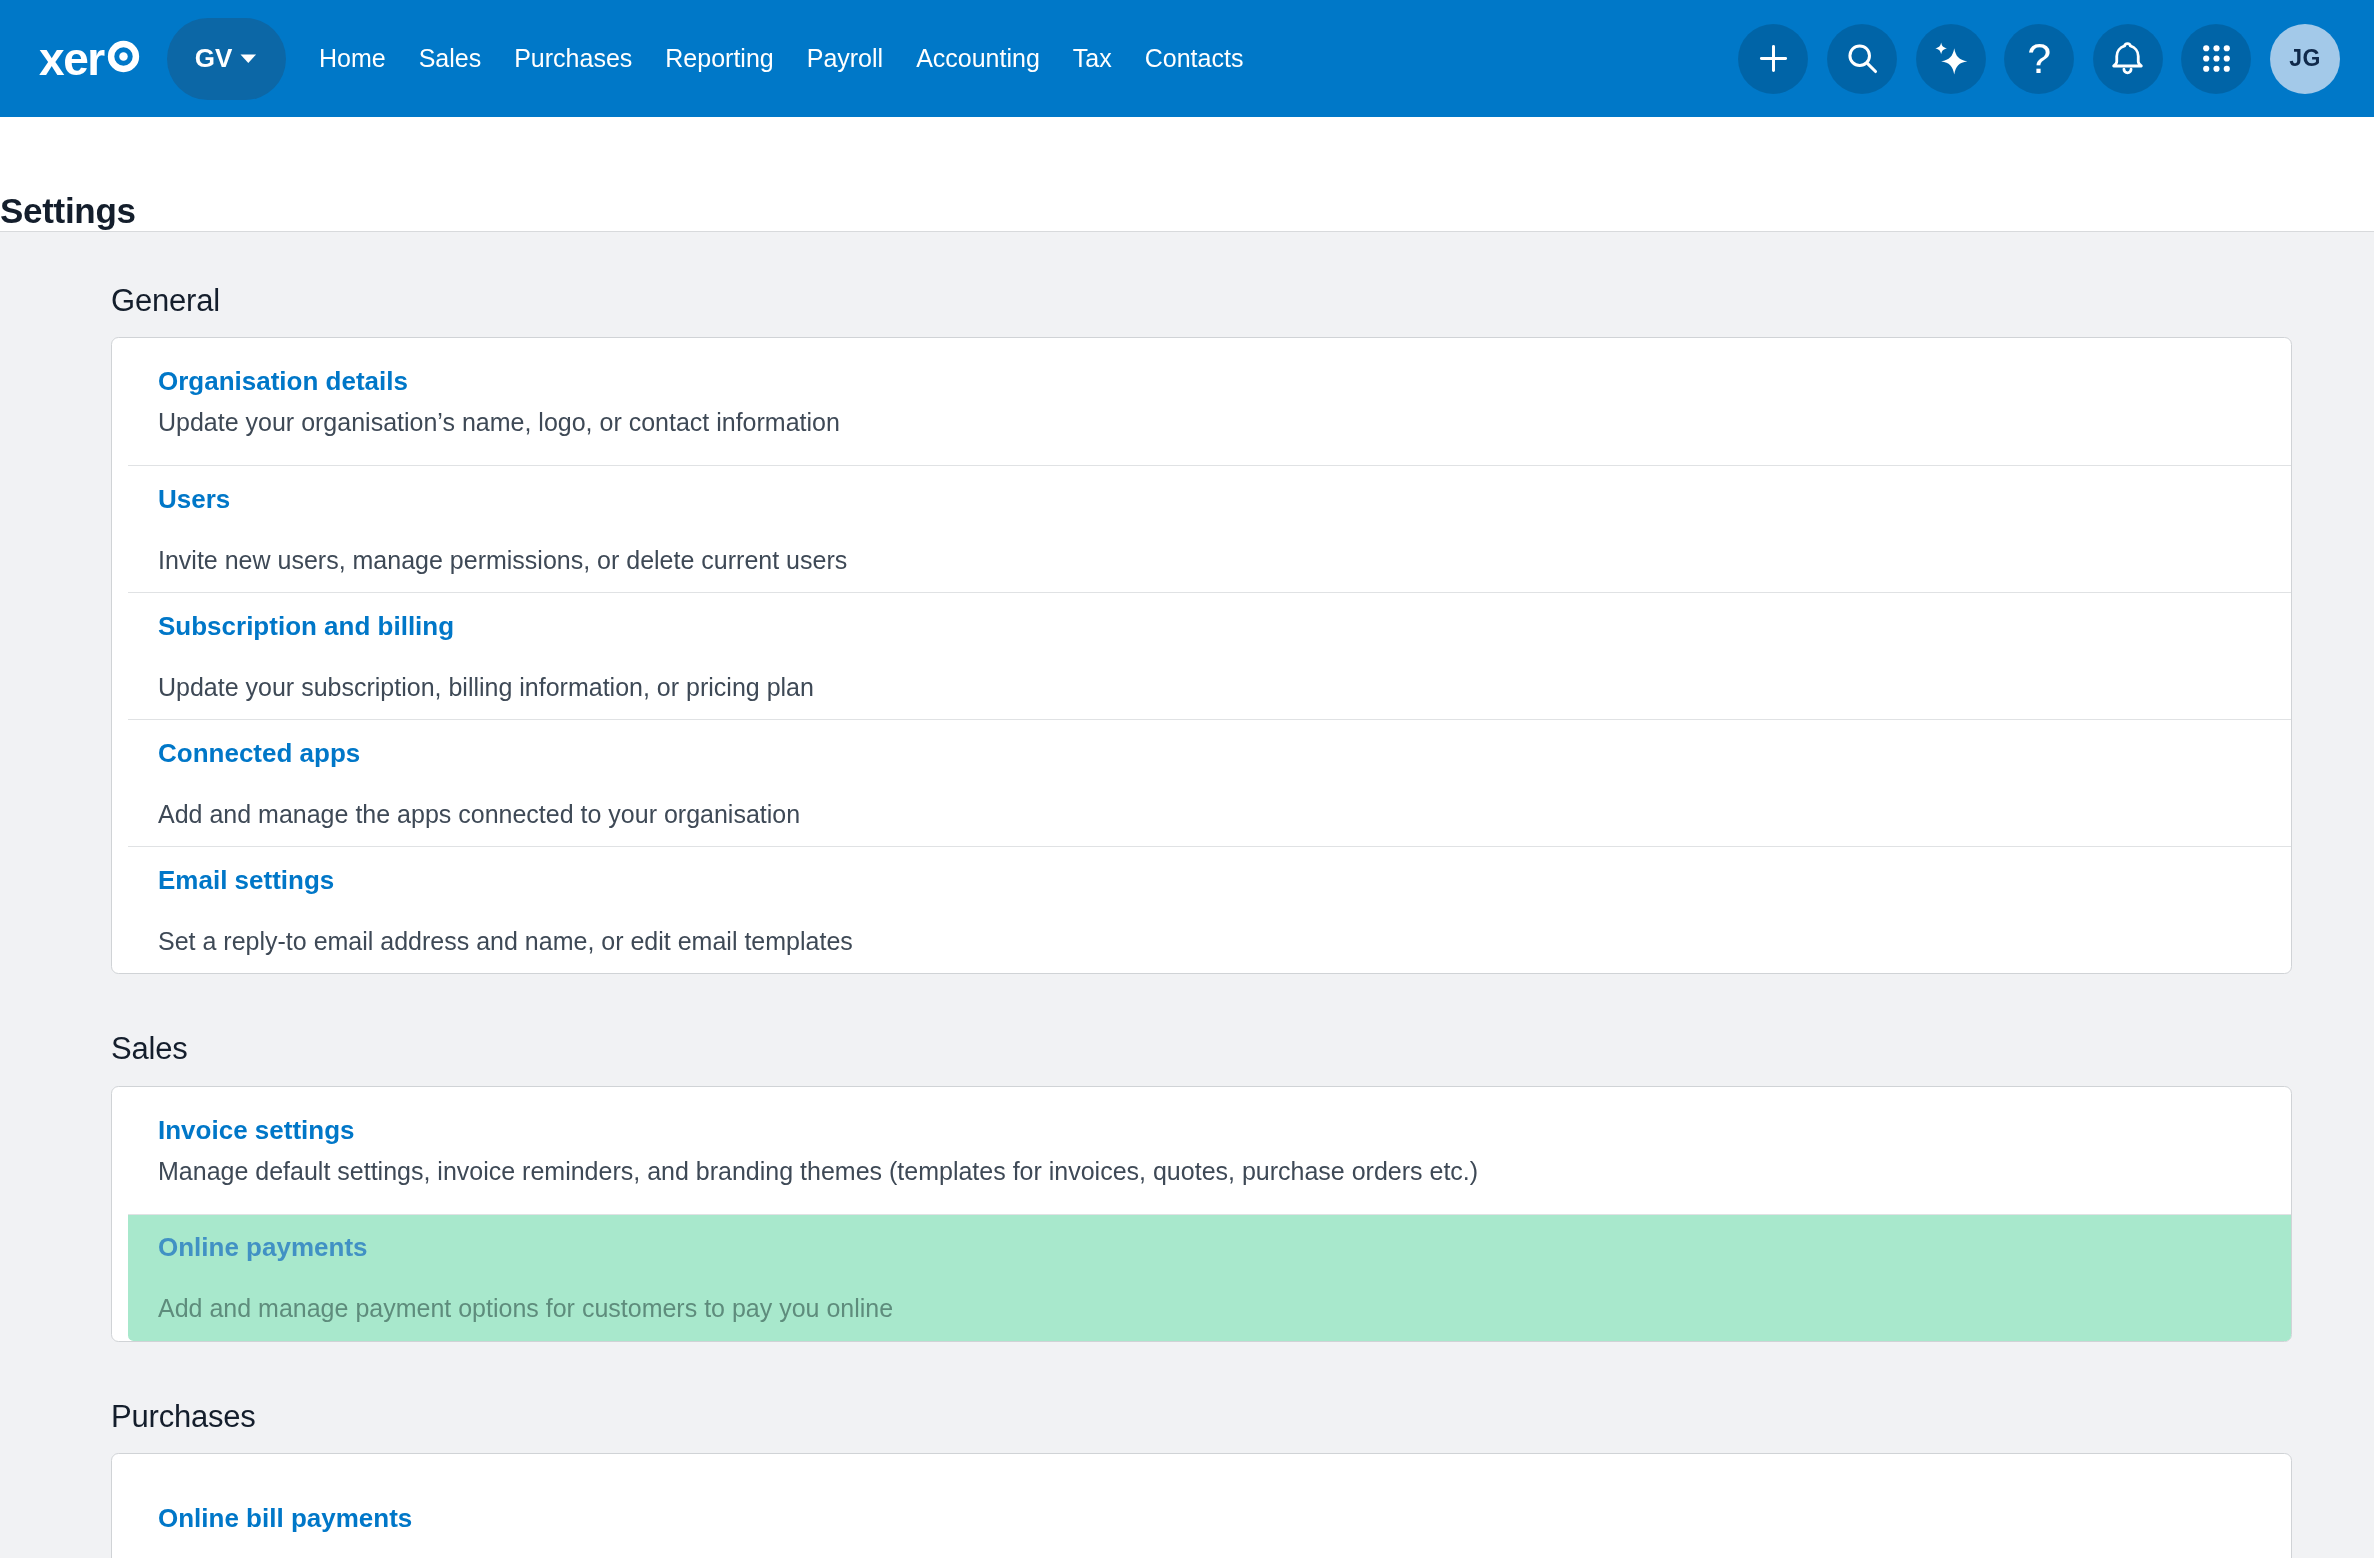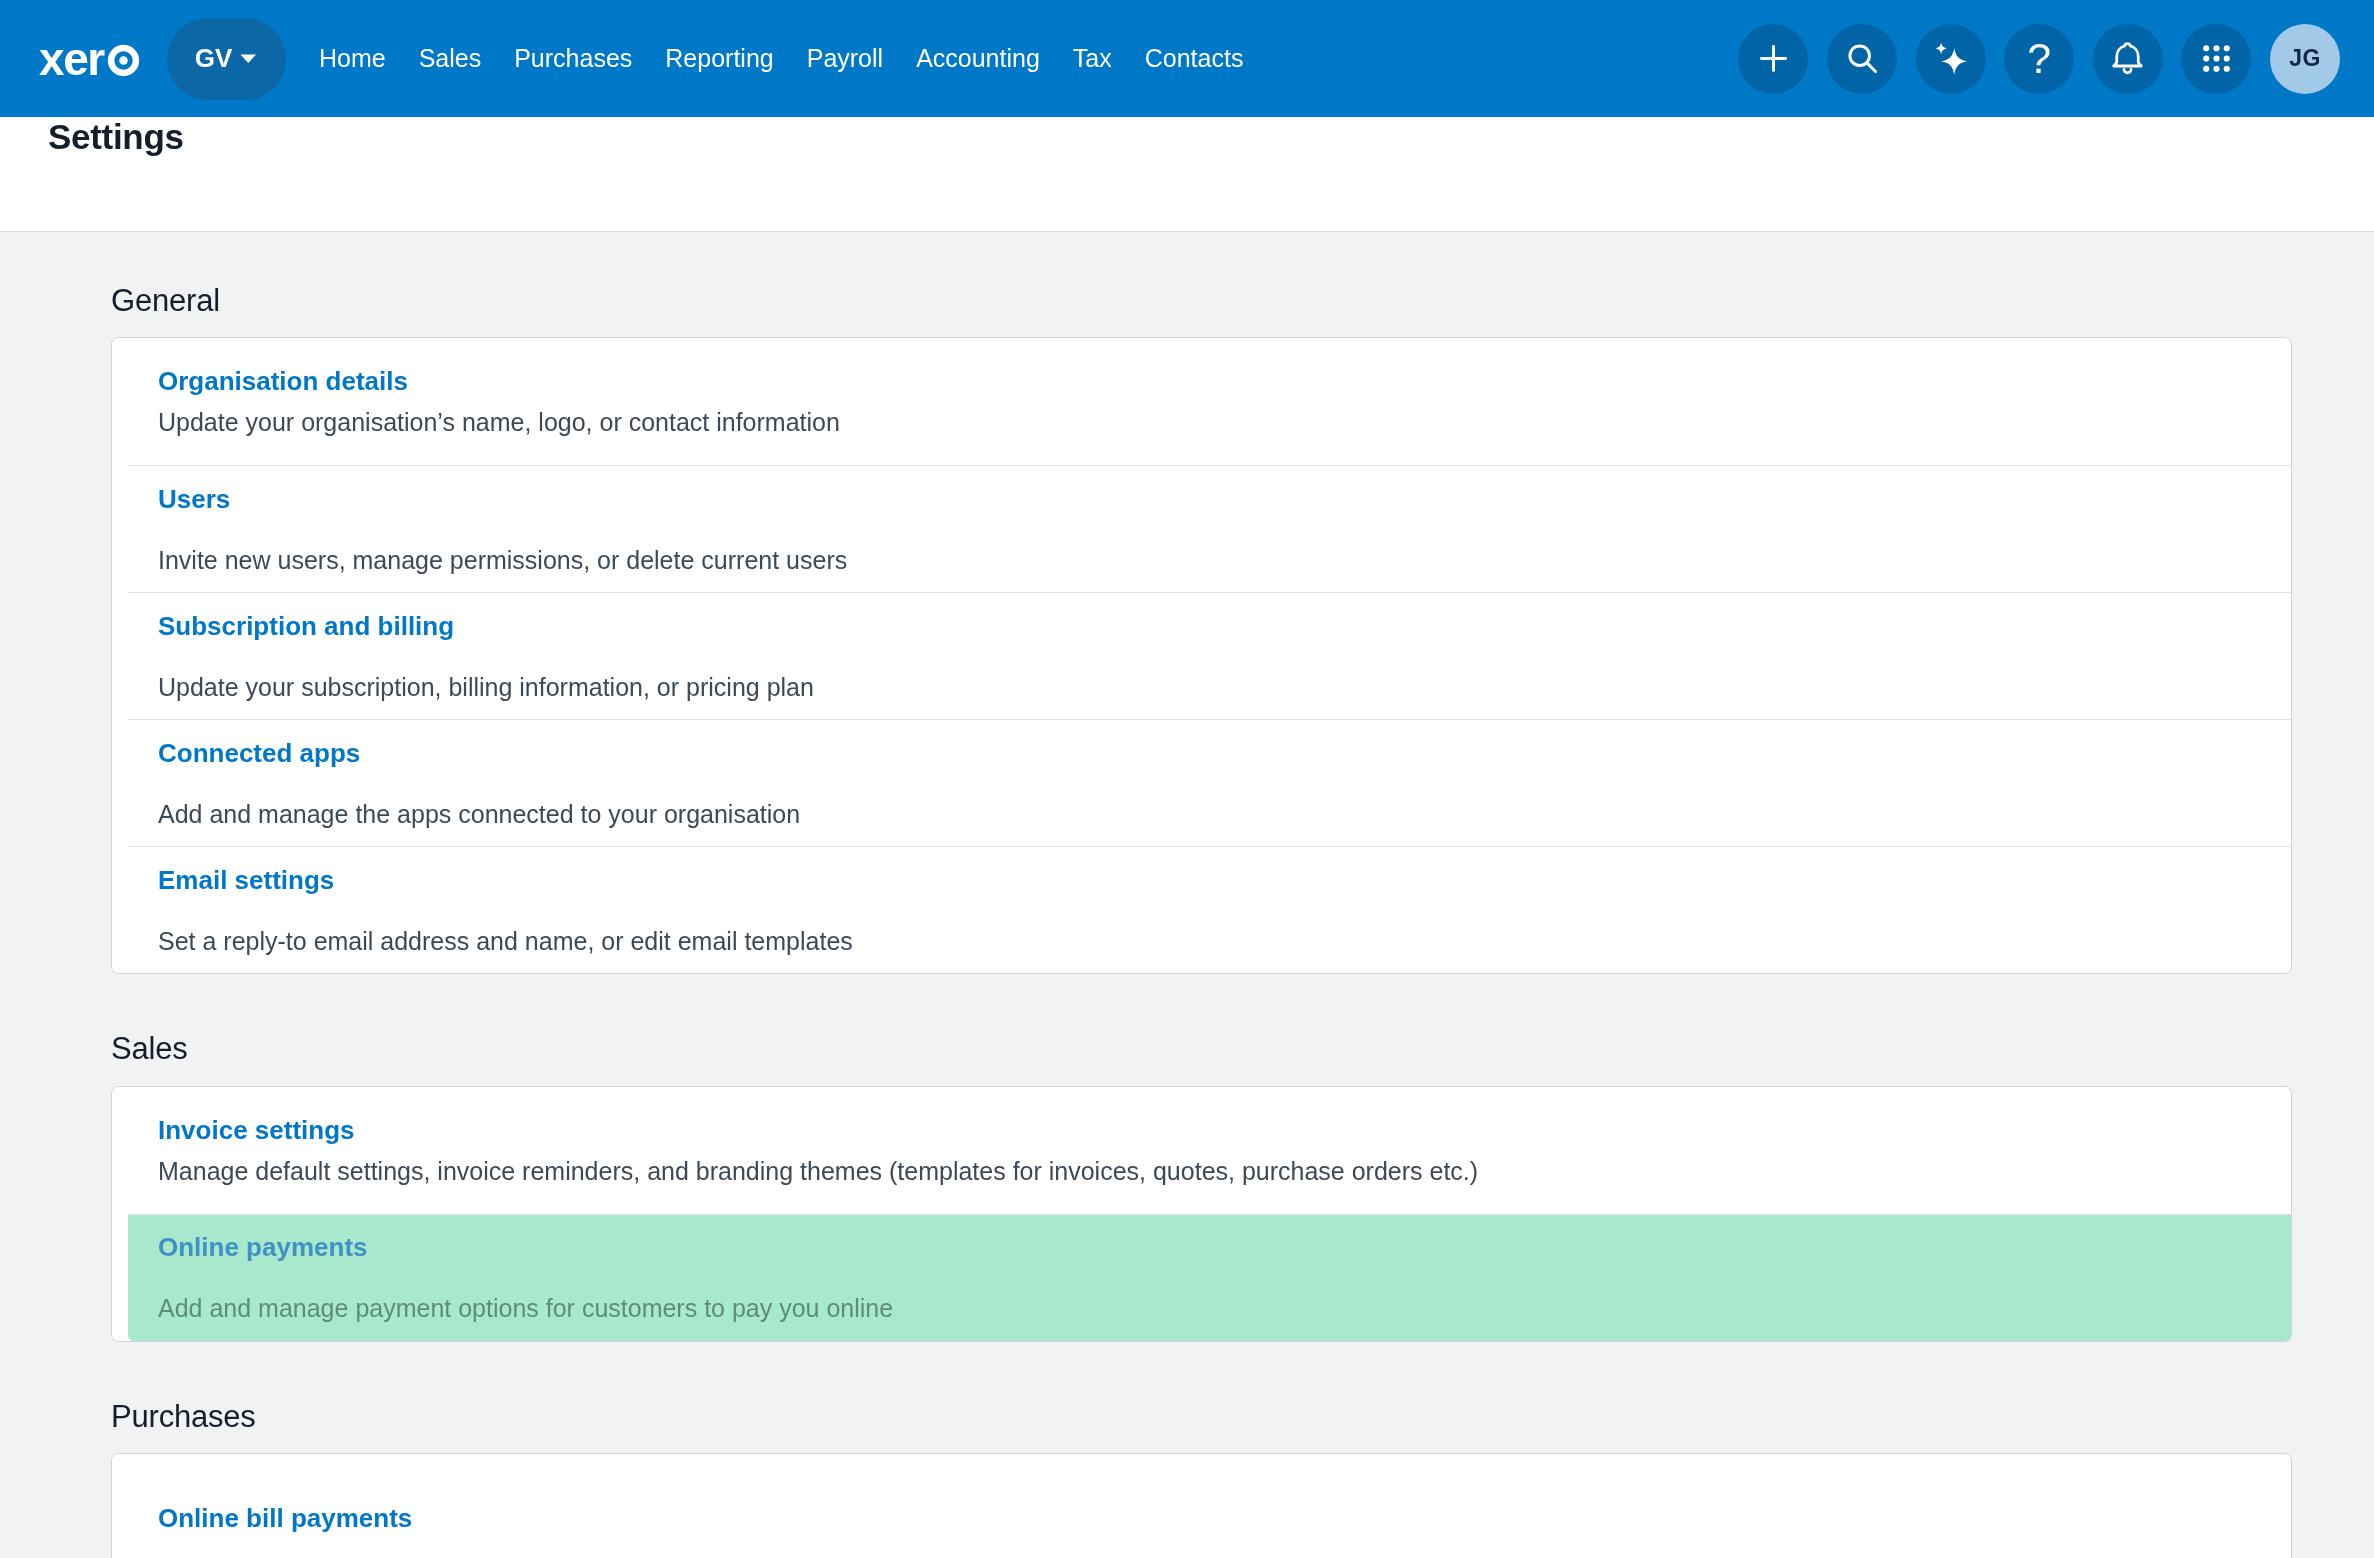--- a/index.html
+++ b/index.html
@@ -25,21 +25,21 @@
     width:2375px;height:1558px;overflow:hidden;
     background:var(--page-bg);
     font-family:"Liberation Sans","DejaVu Sans",sans-serif;
   }
   
   .navbar{
     height:117px;background:var(--navbar);
     display:flex;align-items:center;
     padding:0 35px 0 39px;
   }
-  .logo{display:flex;align-items:center;cursor:pointer;}
+  .logo{display:flex;align-items:flex-start;cursor:pointer;}
   .logo-text{
     color:#fff;font-size:46px;font-weight:700;letter-spacing:-1.4px;line-height:1;
   }
   .logo-o{margin-left:1.9px;margin-top:3.7px;display:block;}
   .org-pill{
     margin-left:26px;height:82px;border-radius:41px;
     background:var(--navbar-pill);
     display:flex;align-items:center;gap:7px;
     padding:0 28px;cursor:pointer;
   }
@@ -66,21 +66,21 @@
   .avatar{
     width:70px;height:70px;border-radius:50%;
     background:var(--avatar-bg);
     display:flex;align-items:center;justify-content:center;
     color:var(--avatar-text);font-size:23px;font-weight:700;cursor:pointer;
     letter-spacing:0.5px;
   }
   
   .page-header{
     height:115px;background:#fff;border-bottom:1.9px solid var(--header-border);
-    display:flex;align-items:flex-start;padding-left:48px;
+    display:flex;align-items:flex-end;
   }
   .page-title{
     font-size:35px;font-weight:700;color:var(--heading);letter-spacing:-0.3px;
   }
   
   .main{padding:52px 83px 0 111px;}
   .section + .section{margin-top:58px;}
   .section-heading{
     margin:0 0 20.4px 0;
     font-size:31px;line-height:33px;font-weight:400;color:var(--heading);

